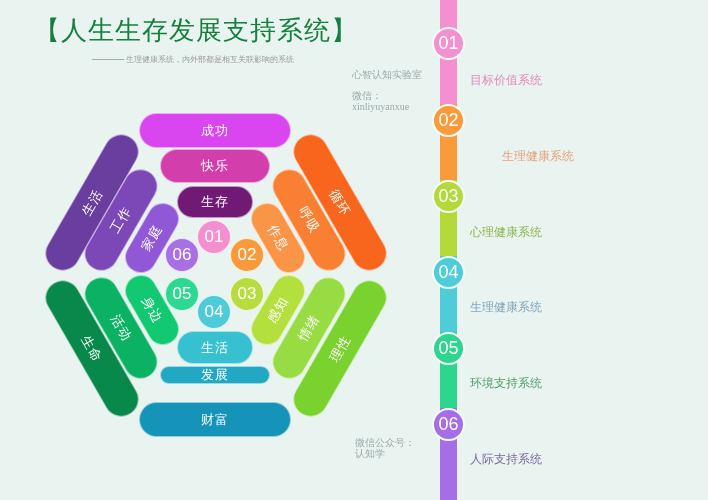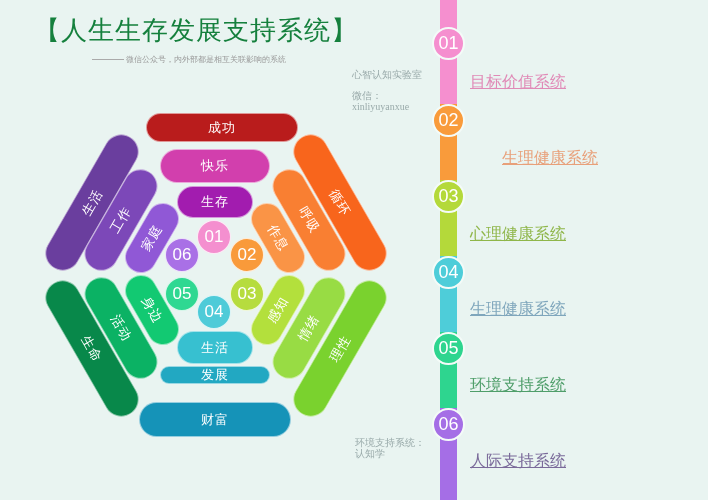--- a/index.html
+++ b/index.html
@@ -35,50 +35,49 @@
     border:1.5px solid rgba(255,255,255,0.8); box-sizing:border-box;
   }
   .tl-seg { position:absolute; left:440px; width:17px; }
   .tl-node {
     position:absolute; left:432px; width:33px; height:33px; border-radius:50%;
     color:#fff; display:flex; align-items:center; justify-content:center;
     font-size:18px; font-family:"Liberation Sans", sans-serif;
     border:2px solid #f4fbf8; box-sizing:border-box;
   }
   .tl-label {
-    position:absolute; left:470px; font-size:16px; white-space:nowrap;
+    position:absolute; left:470px; font-size:12px; white-space:nowrap;
     font-family:"DejaVu Serif", serif;
-    text-decoration:underline;
   }
 </style>
 </head>
 <body>
 
 <div class="title">【人生生存发展支持系统】</div>
-<div class="subtitle"><span class="dash"></span><span>微信公众号，内外部都是相互关联影响的系统</span></div>
+<div class="subtitle"><span class="dash"></span><span>生理健康系统，内外部都是相互关联影响的系统</span></div>
 
 <div class="watermark" style="left:352px; top:69px;">
   <div>心智认知实验室</div>
   <div style="margin-top:10px;">微信：</div>
   <div>xinliyuyanxue</div>
 </div>
 <div class="watermark" style="left:355px; top:437px;">
-  <div>环境支持系统：</div>
+  <div>微信公众号：</div>
   <div>认知学</div>
 </div>
 
 <div>
 
-  <div class="cap" style="left:146px; top:113px; width:152px; height:29px; background:#b91c1c;">
+  <div class="cap" style="left:139px; top:113px; width:152px; height:35px; background:#d946ef;">
       <span>成功</span>
     </div>
   <div class="cap" style="left:160px; top:149px; width:110px; height:34px; background:#d23fad;">
       <span>快乐</span>
     </div>
-  <div class="cap" style="left:177px; top:186px; width:76px; height:32px; background:#a21caf;">
+  <div class="cap" style="left:177px; top:186px; width:76px; height:32px; background:#701a75;">
       <span>生存</span>
     </div>
 
   <div class="cap" style="left:177px; top:331px; width:76px; height:33px; background:#37c0d0;">
       <span>生活</span>
     </div>
   <div class="cap" style="left:160px; top:366px; width:110px; height:18px; background:#22a8c2;justify-content:center;">
       <span>发展</span>
     </div>
   <div class="cap" style="left:139px; top:402px; width:152px; height:35px; background:#1593b8;">

